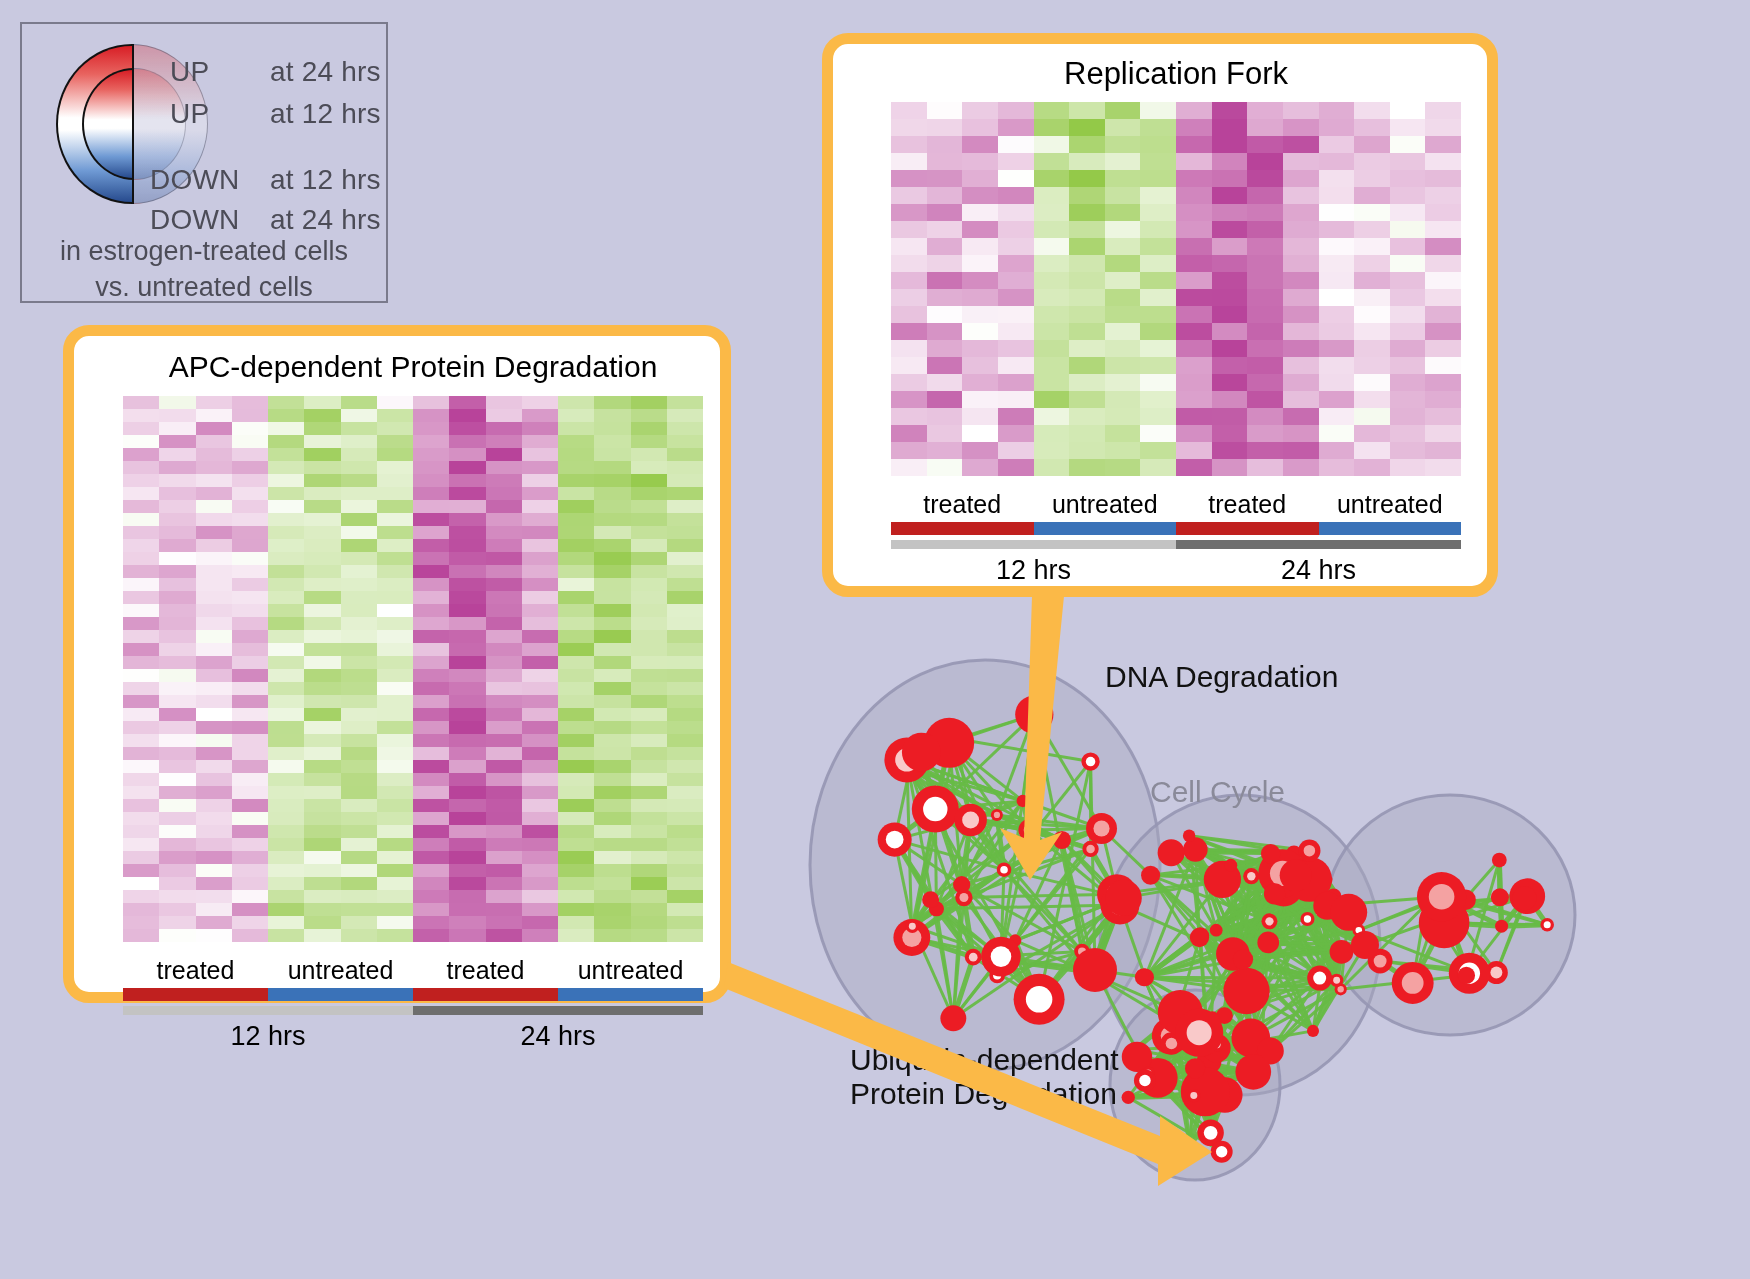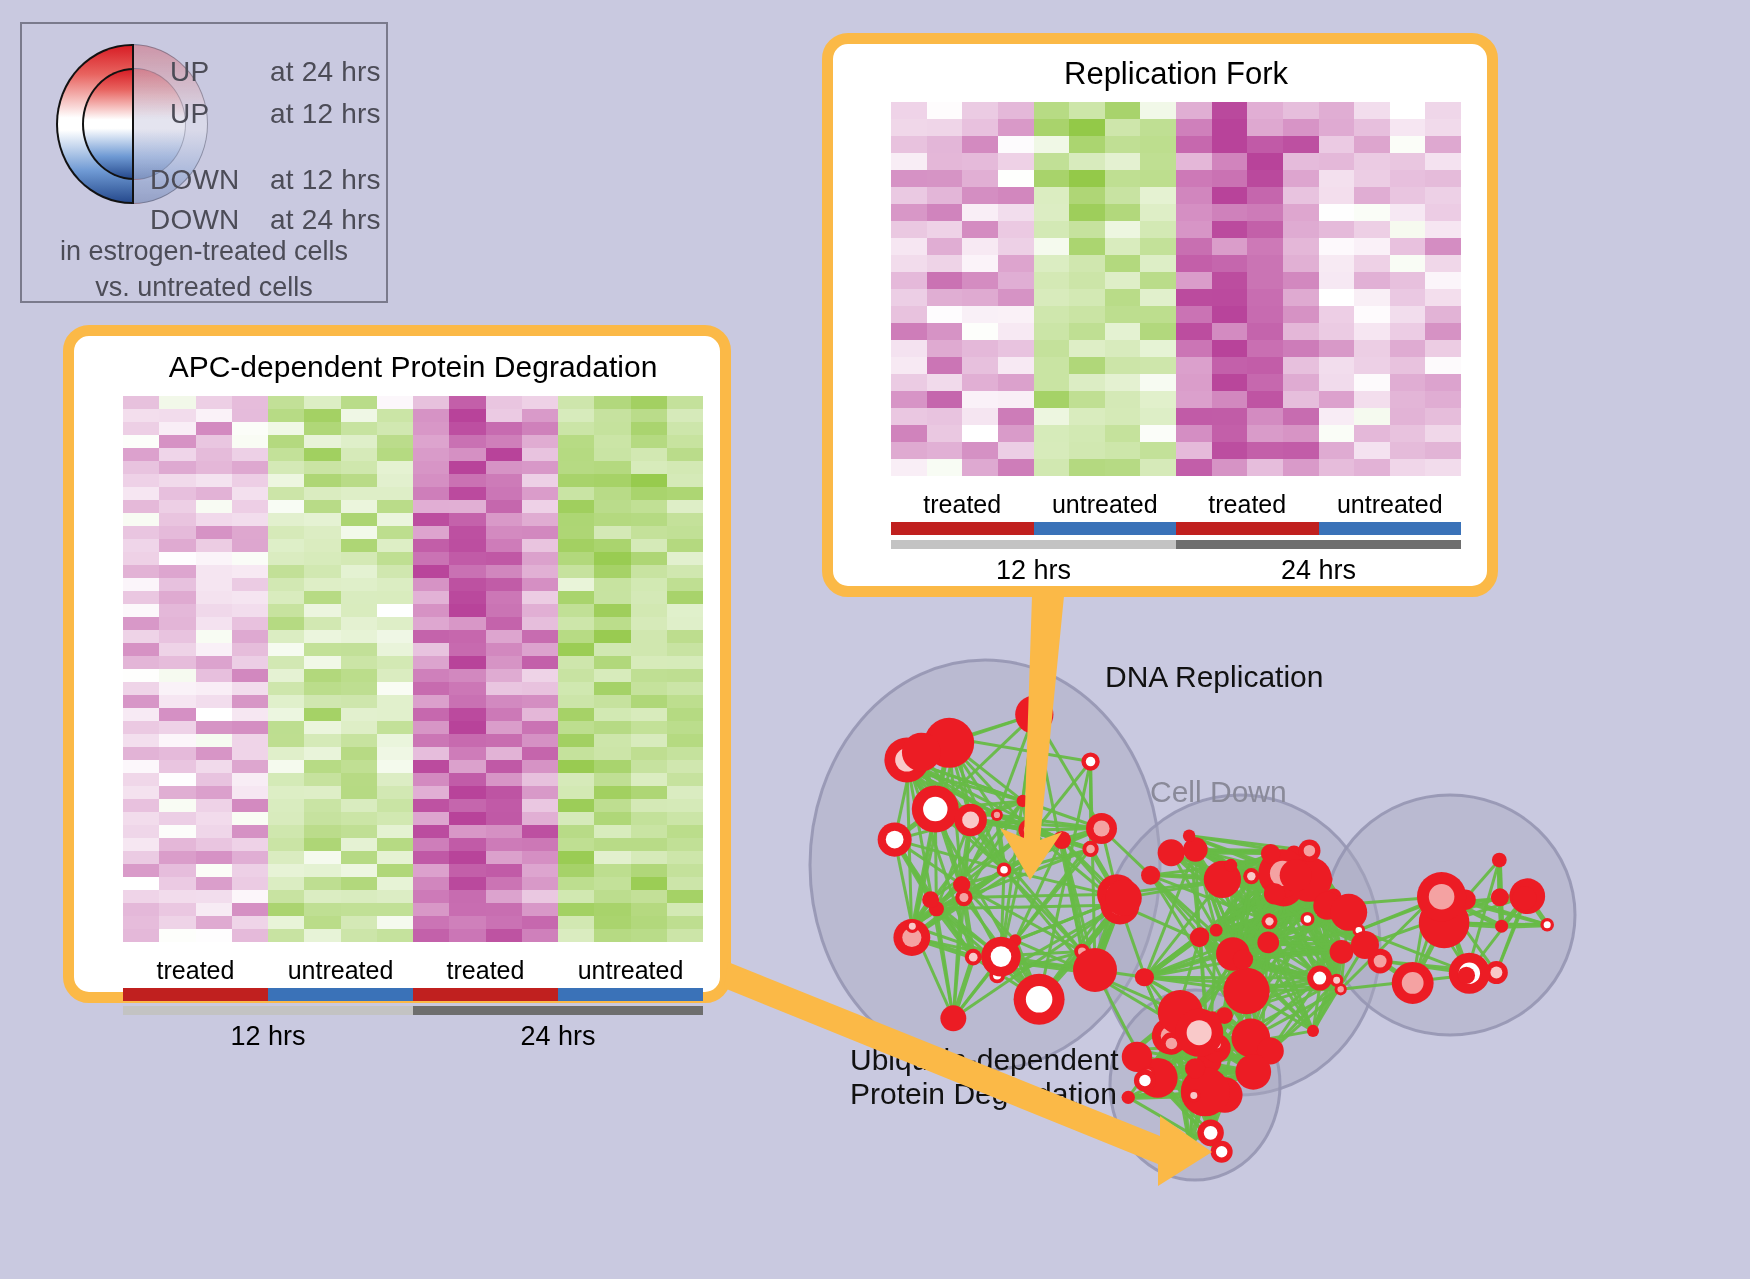--- a/index.html
+++ b/index.html
@@ -2200,22 +2200,22 @@
           <circle cx="409.1679110486603" cy="417.6971047992627" r="24.10102194471317" fill="#ec1c24"></circle>
           <circle cx="409.1679110486603" cy="417.6971047992627" r="12.532531411250849" fill="#f9c9c9"></circle>
         </g>
         <g>
           <circle cx="305" cy="355" r="22" fill="#ec1c24"></circle>
         </g>
         <g>
           <circle cx="575" cy="330" r="14" fill="#ec1c24"></circle>
         </g>
       </svg>
-    <div class="net-lbl" id="lbl-dna-metabolism">DNA Replication</div>
-    <div class="net-lbl" id="lbl-cell-cycle">Cell Down</div>
+    <div class="net-lbl" id="lbl-dna-metabolism">DNA Degradation</div>
+    <div class="net-lbl" id="lbl-cell-cycle">Cell Cycle</div>
     <div class="net-lbl" id="lbl-ubiquitin">Ubiquitin-dependent
 Protein Degradation</div>
   </div>
 
   <svg class="arrowsvg" viewBox="0 0 1750 1279">
     <g id="arrows-g">
         <polygon points="1032,596 1064,596 1040,840 1062,832 1030,880 1000,828 1024,838" fill="#fbb947"></polygon>
         <polygon points="728,962 1160,1136 1160,1116 1212,1152 1158,1186 1158,1164 724,988" fill="#fbb947"></polygon>
       </g>
   </svg>

